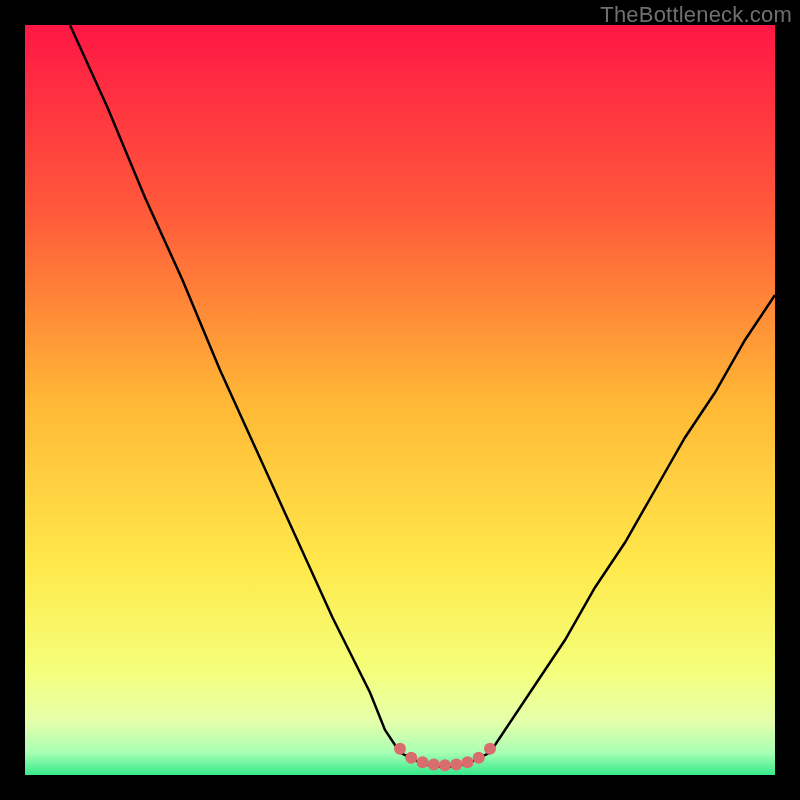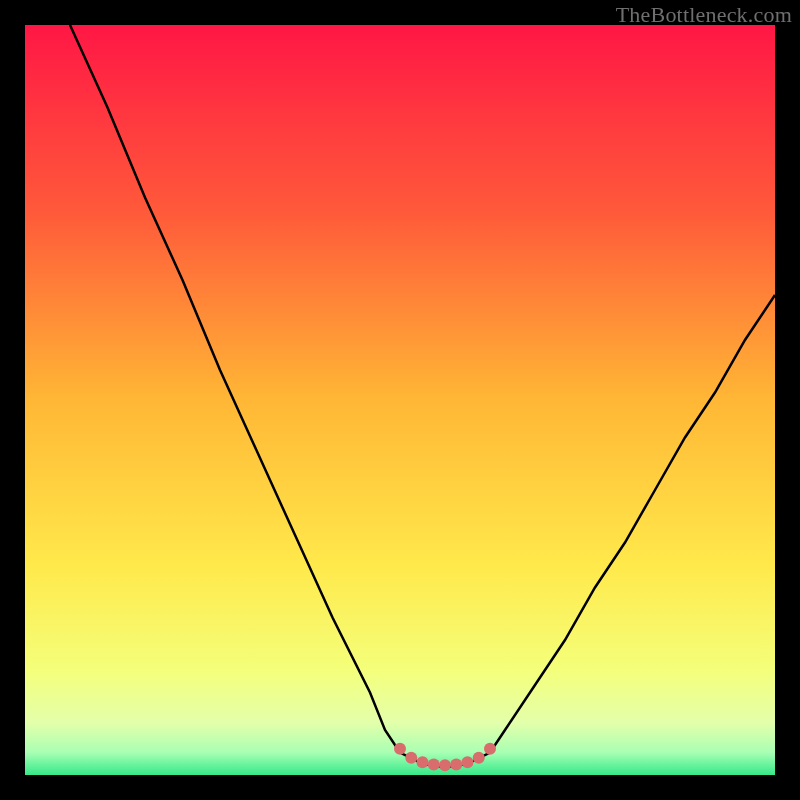--- a/index.html
+++ b/index.html
@@ -11,21 +11,20 @@
     overflow: hidden;
     font-family: Arial, Helvetica, sans-serif;
   }
   .frame {
     position: absolute;
     left: 0;
     top: 0;
     width: 800px;
     height: 608px;
     background: #000;
-    font-family: Liberation Serif, serif;
   }
   .plot {
     position: absolute;
     left: 25px;
     top: 25px;
     width: 750px;
     height: 750px;
     overflow: hidden;
   }
   .bg-gradient {

